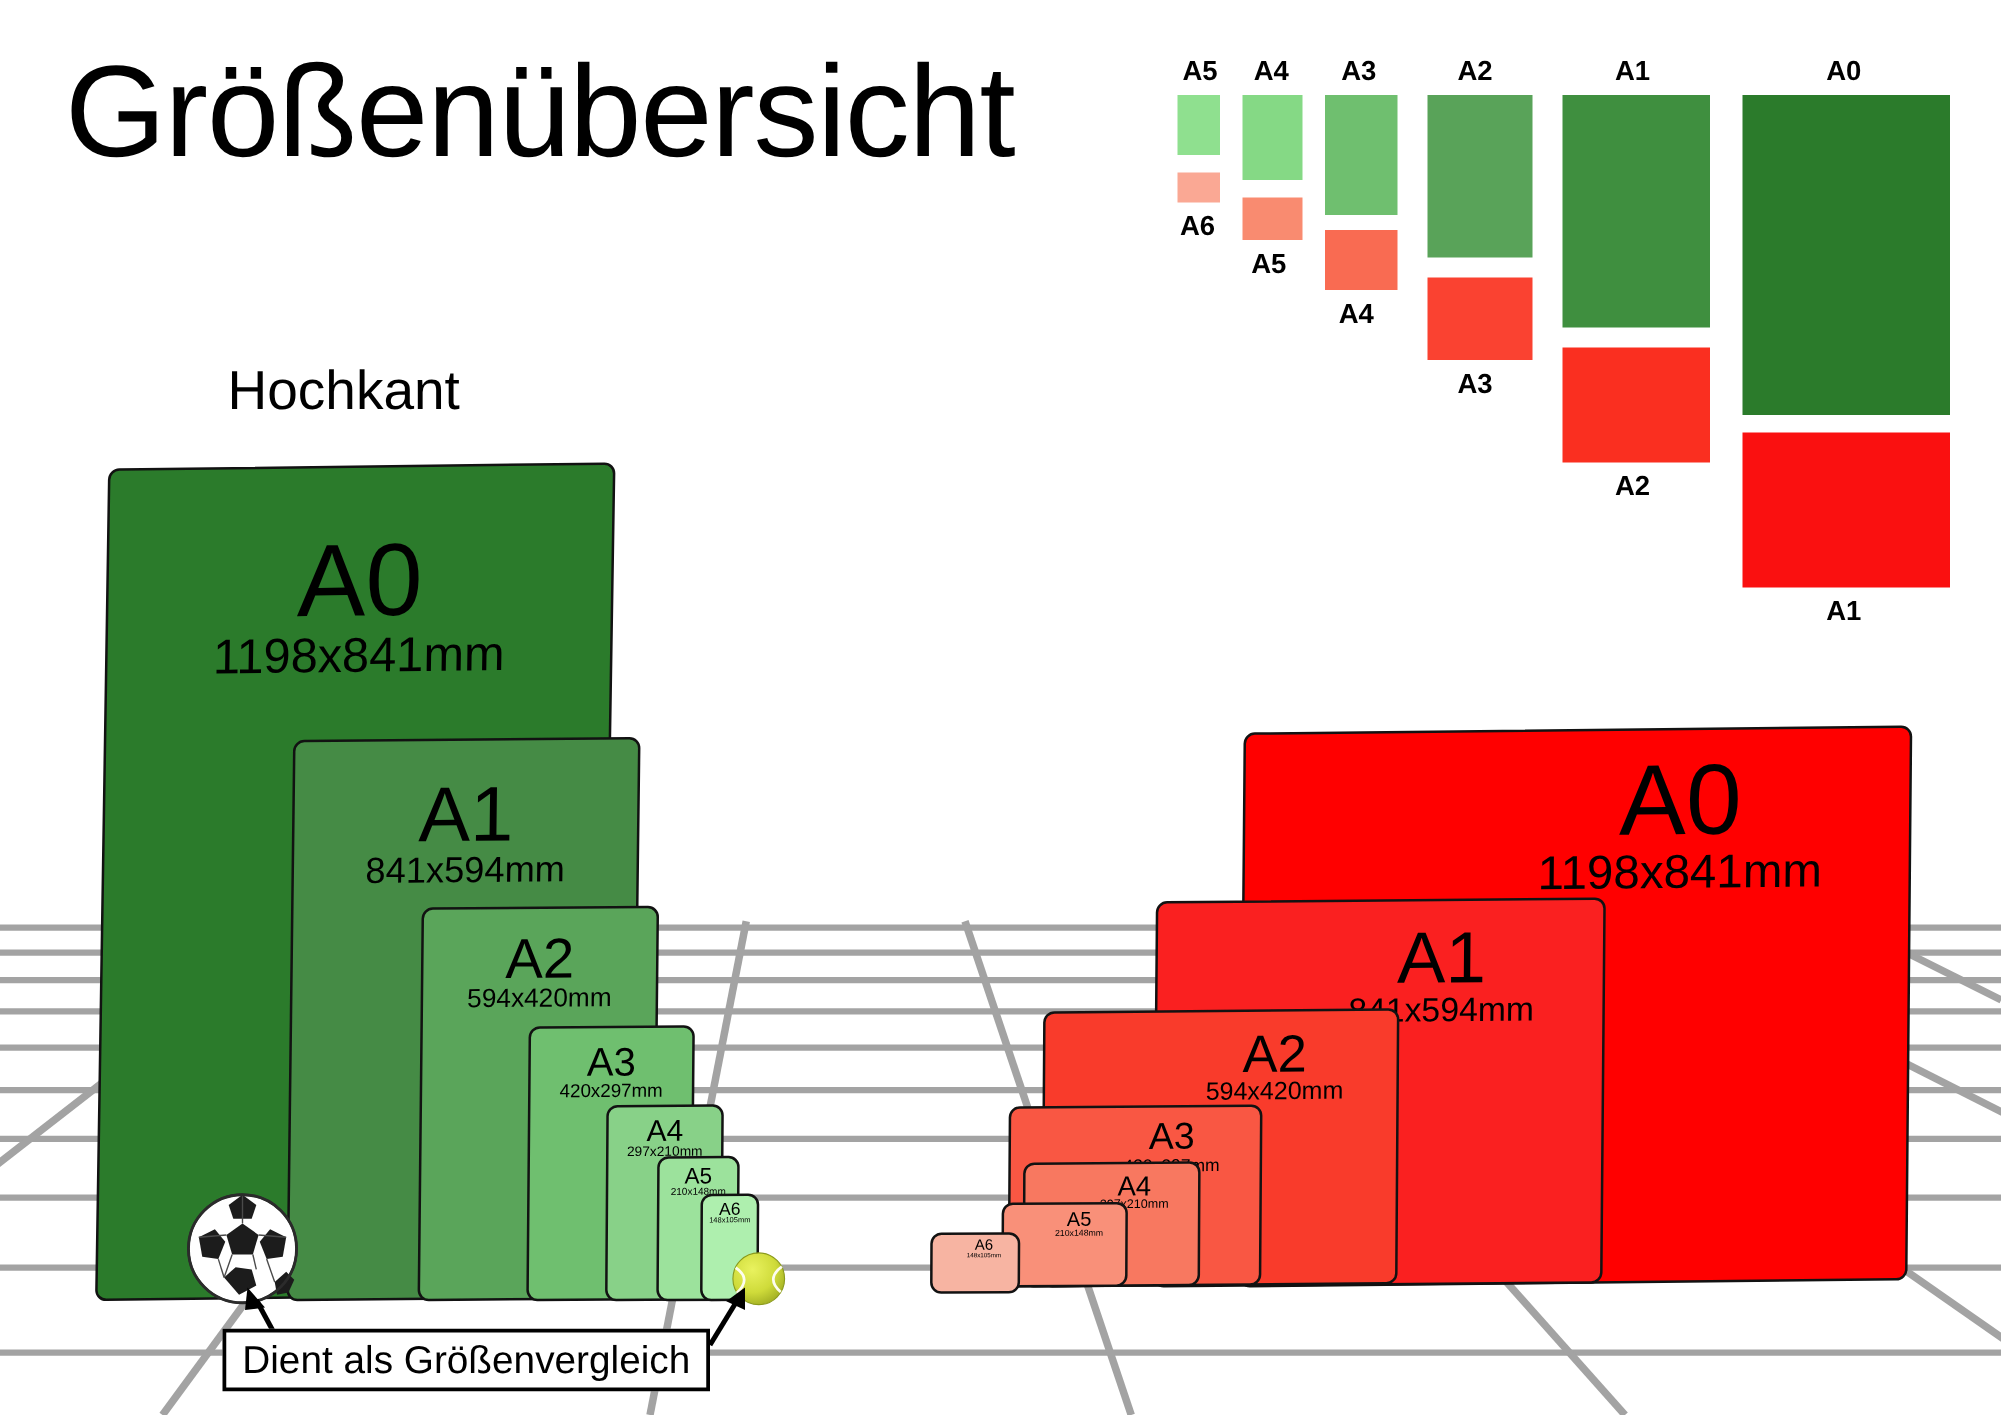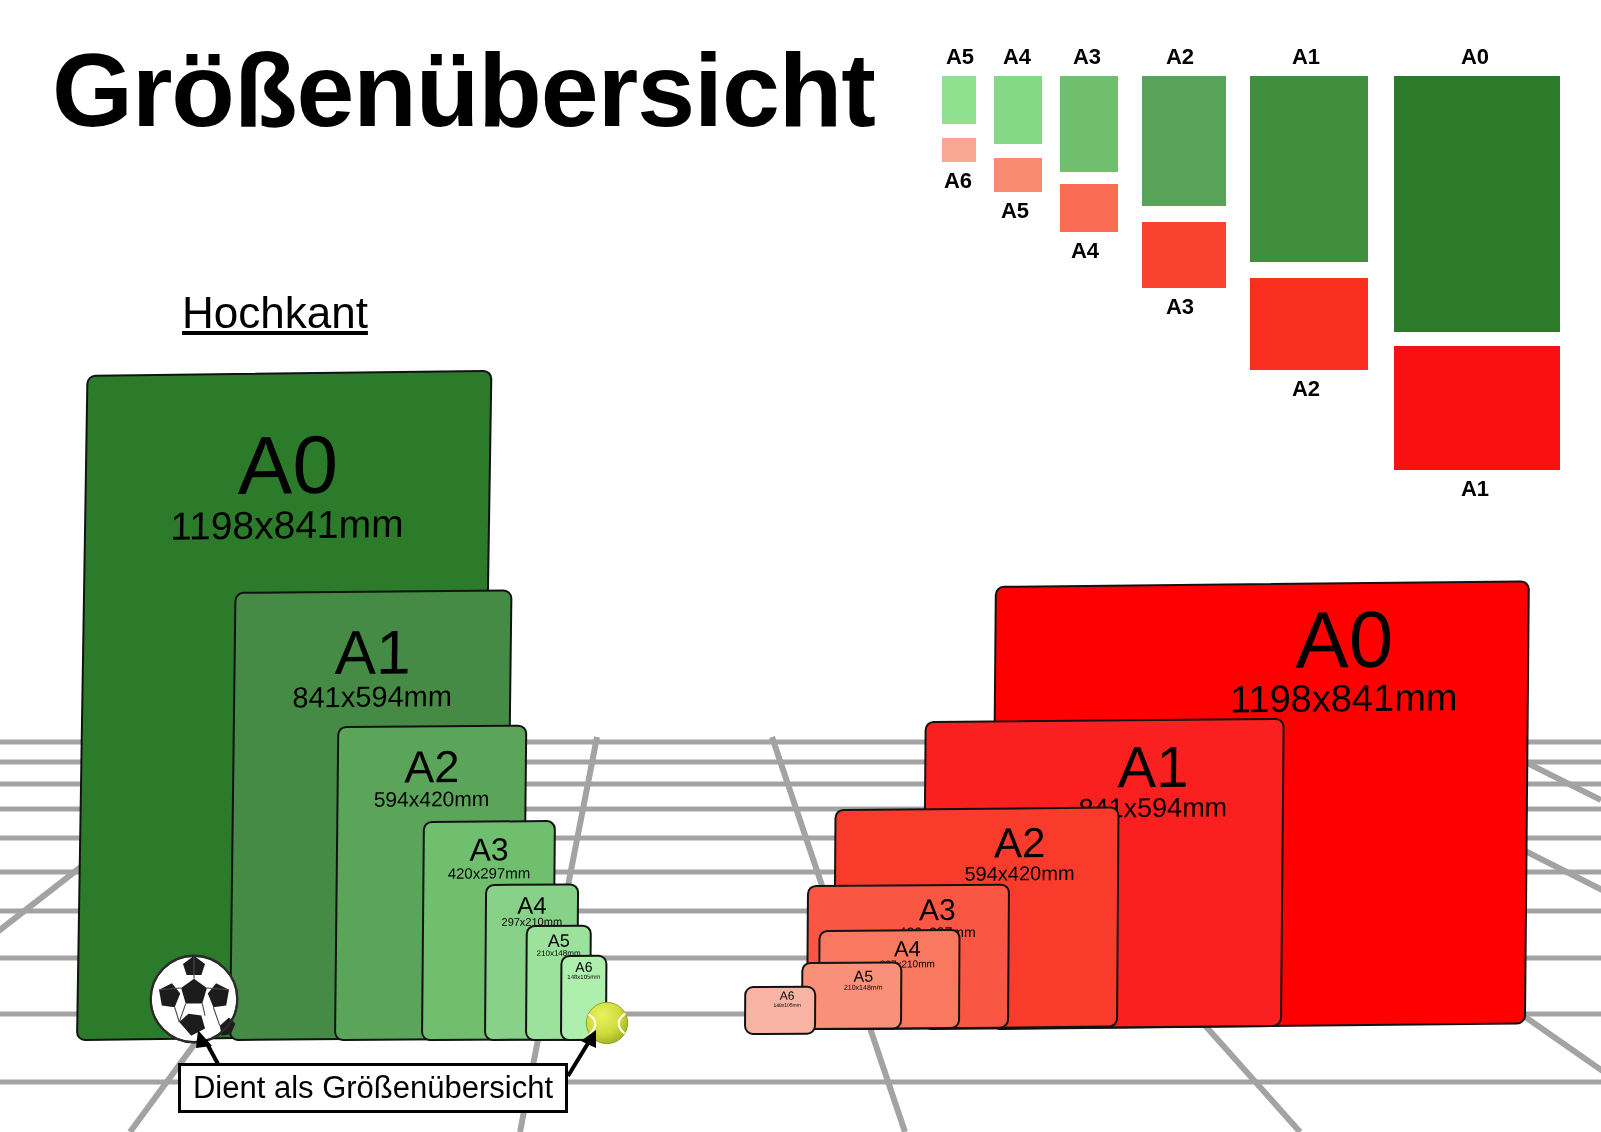--- a/index.html
+++ b/index.html
@@ -30,30 +30,29 @@
 
   
   #page-title {
     position: absolute;
     left: 52px;
     top: 36px;
     font-size: 104px;
     line-height: 1.05;
     color: #000000;
     white-space: nowrap;
-    font-weight: bold;
+    font-weight: normal;
     letter-spacing: -1px;
   }
 
   .section-label {
     position: absolute;
     font-size: 44px;
     color: #000000;
     white-space: nowrap;
-    text-decoration: underline;
   }
   #label-hochkant { left: 182px; top: 288px; }
   #label-waagerecht { left: 1124px; top: 508px; }
 
   
   .panel {
     position: absolute;
     box-sizing: border-box;
     border: 2px solid #121212;
     border-radius: 9px;
@@ -292,21 +291,21 @@
 
       <line x1="218" y1="1064" x2="205" y2="1040"></line>
       <polygon points="198,1030 212,1046 196,1048" stroke="none"></polygon>
 
       <line x1="568" y1="1076" x2="590" y2="1040"></line>
       <polygon points="596,1030 596,1048 581,1041" stroke="none"></polygon>
     </g>
   </svg>
 
   <div id="callout-box">
-    <span>Dient als Größenübersicht</span>
+    <span>Dient als Größenvergleich</span>
   </div>
 
   <div id="mini-diagram">
 
     <div class="mini-label" style="left:18px; top:4px; width:44px;">A5</div>
     <div class="mini-rect" style="left:22px; top:36px; width:34px; height:48px; background:#8FE08F;"></div>
     <div class="mini-rect" style="left:22px; top:98px; width:34px; height:24px; background:#FAA894;"></div>
     <div class="mini-label" style="left:16px; top:128px; width:44px;">A6</div>
 
     <div class="mini-label" style="left:72px; top:4px; width:50px;">A4</div>

